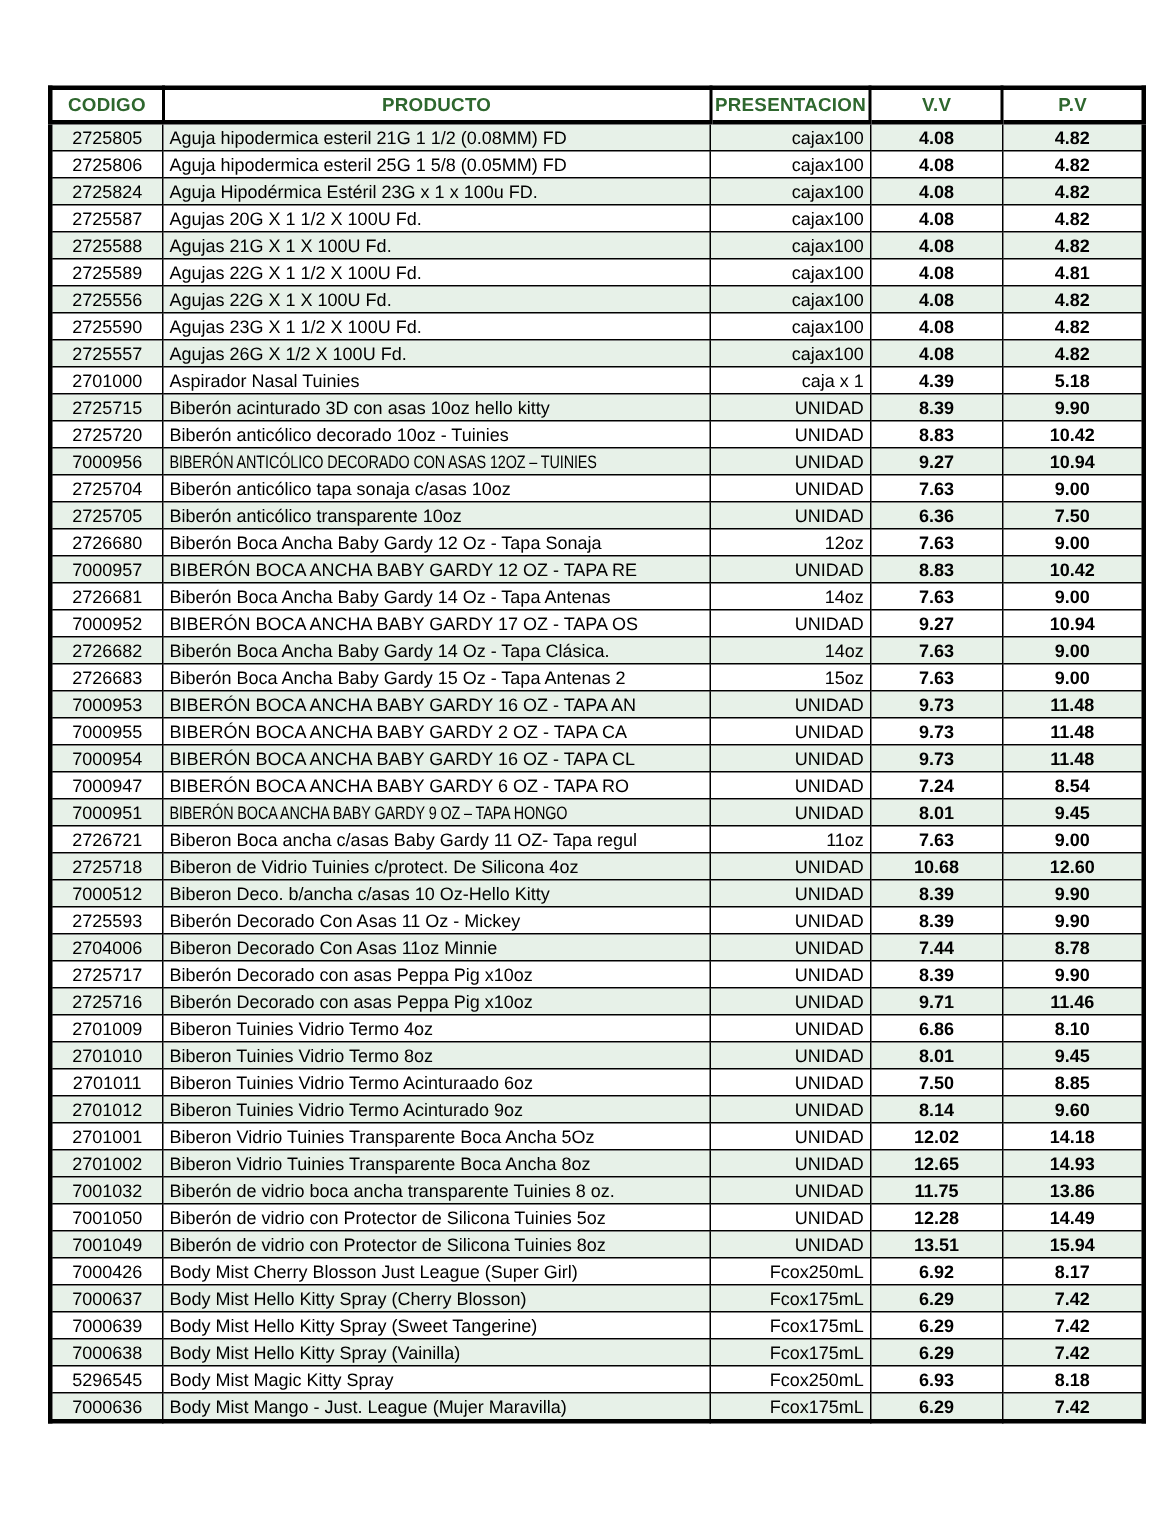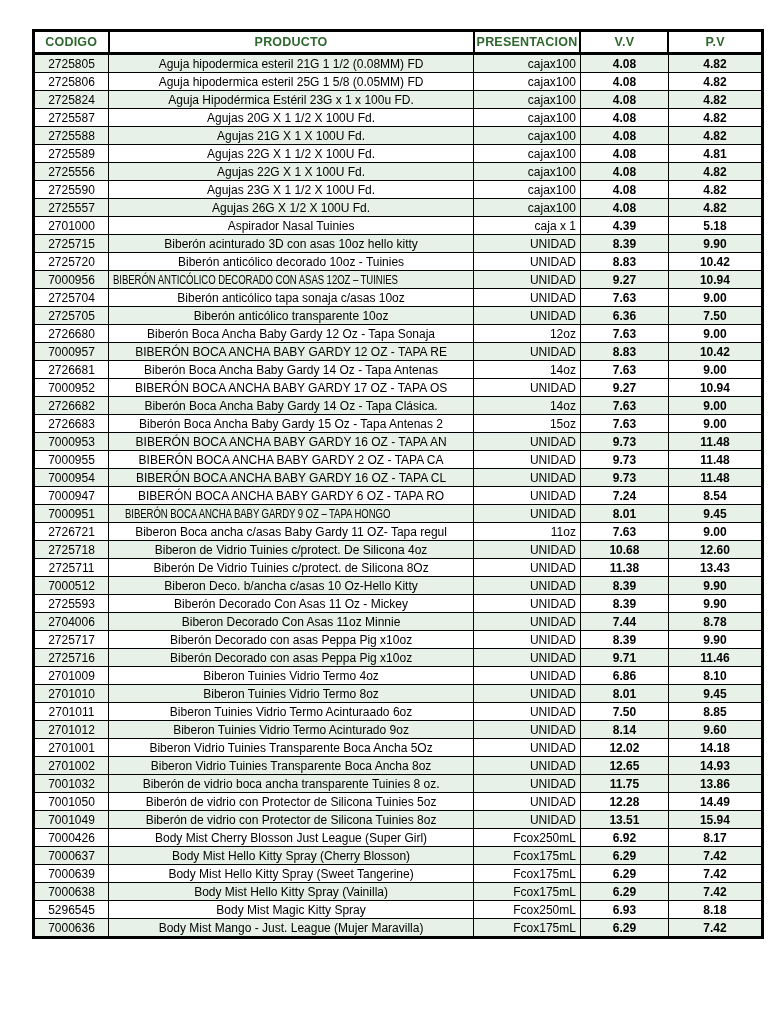--- a/index.html
+++ b/index.html
@@ -16,20 +16,21 @@
     height: 1024px;
     box-sizing: border-box;
     padding: 29px 0 0 32px;
     background: #ffffff;
     overflow: hidden;
   }
   table.price-table {
     border-collapse: collapse;
     table-layout: fixed;
     border: 3px solid #000000;
+    margin-top: 28px;
   }
   .price-table th {
     border: 2px solid #000000;
     border-bottom-width: 3px;
     color: #2e672e;
     background: #ffffff;
     font-size: 12.5px;
     font-weight: bold;
     height: 20px;
     padding: 0 2px;
@@ -43,21 +44,21 @@
     height: 17px;
     font-size: 12px;
     color: #000000;
     padding: 0 4px;
     white-space: nowrap;
     overflow: hidden;
     background: #ffffff;
   }
   .price-table tr.tint td { background: #e7f1e8; }
   td.col-codigo { text-align: center; }
-  td.col-producto { text-align: center; }
+  td.col-producto { text-align: left; }
   td.col-presentacion { text-align: right; }
   td.col-vv, td.col-pv { text-align: center; font-weight: bold; }
   td.col-producto .txt { display: inline-block; white-space: nowrap; }
   tr.narrow td.col-producto .txt {
     transform: scaleX(0.8);
     transform-origin: 0 50%;
     letter-spacing: -0.1px;
   }
 </style>
 </head>
@@ -271,27 +272,20 @@
           <td class="col-vv">7.63</td>
           <td class="col-pv">9.00</td>
         </tr>
         <tr class="tint">
           <td class="col-codigo">2725718</td>
           <td class="col-producto"><span class="txt">Biberon de Vidrio Tuinies c/protect. De  Silicona 4oz</span></td>
           <td class="col-presentacion">UNIDAD</td>
           <td class="col-vv">10.68</td>
           <td class="col-pv">12.60</td>
         </tr>
-        <tr>
-          <td class="col-codigo">2725711</td>
-          <td class="col-producto"><span class="txt">Biberón De Vidrio Tuinies c/protect. de Silicona 8Oz</span></td>
-          <td class="col-presentacion">UNIDAD</td>
-          <td class="col-vv">11.38</td>
-          <td class="col-pv">13.43</td>
-        </tr>
         <tr class="tint">
           <td class="col-codigo">7000512</td>
           <td class="col-producto"><span class="txt">Biberon Deco. b/ancha c/asas 10 Oz-Hello Kitty</span></td>
           <td class="col-presentacion">UNIDAD</td>
           <td class="col-vv">8.39</td>
           <td class="col-pv">9.90</td>
         </tr>
         <tr>
           <td class="col-codigo">2725593</td>
           <td class="col-producto"><span class="txt">Biberón Decorado Con Asas 11 Oz - Mickey</span></td>

